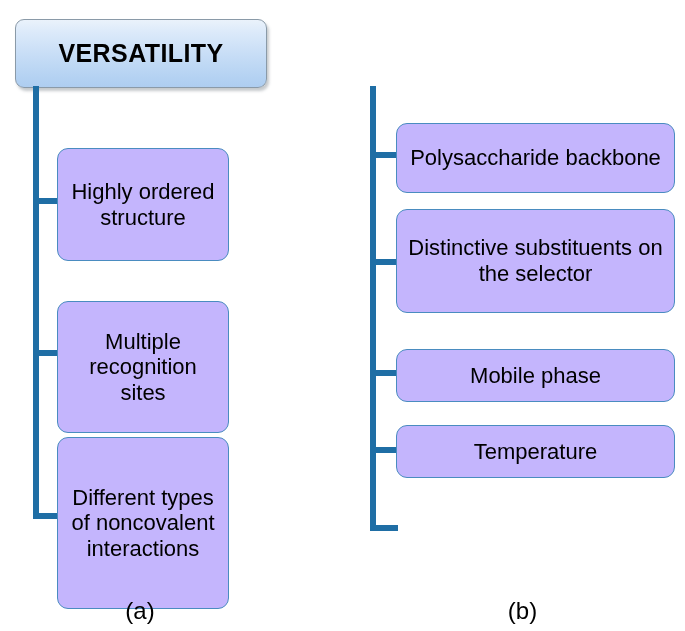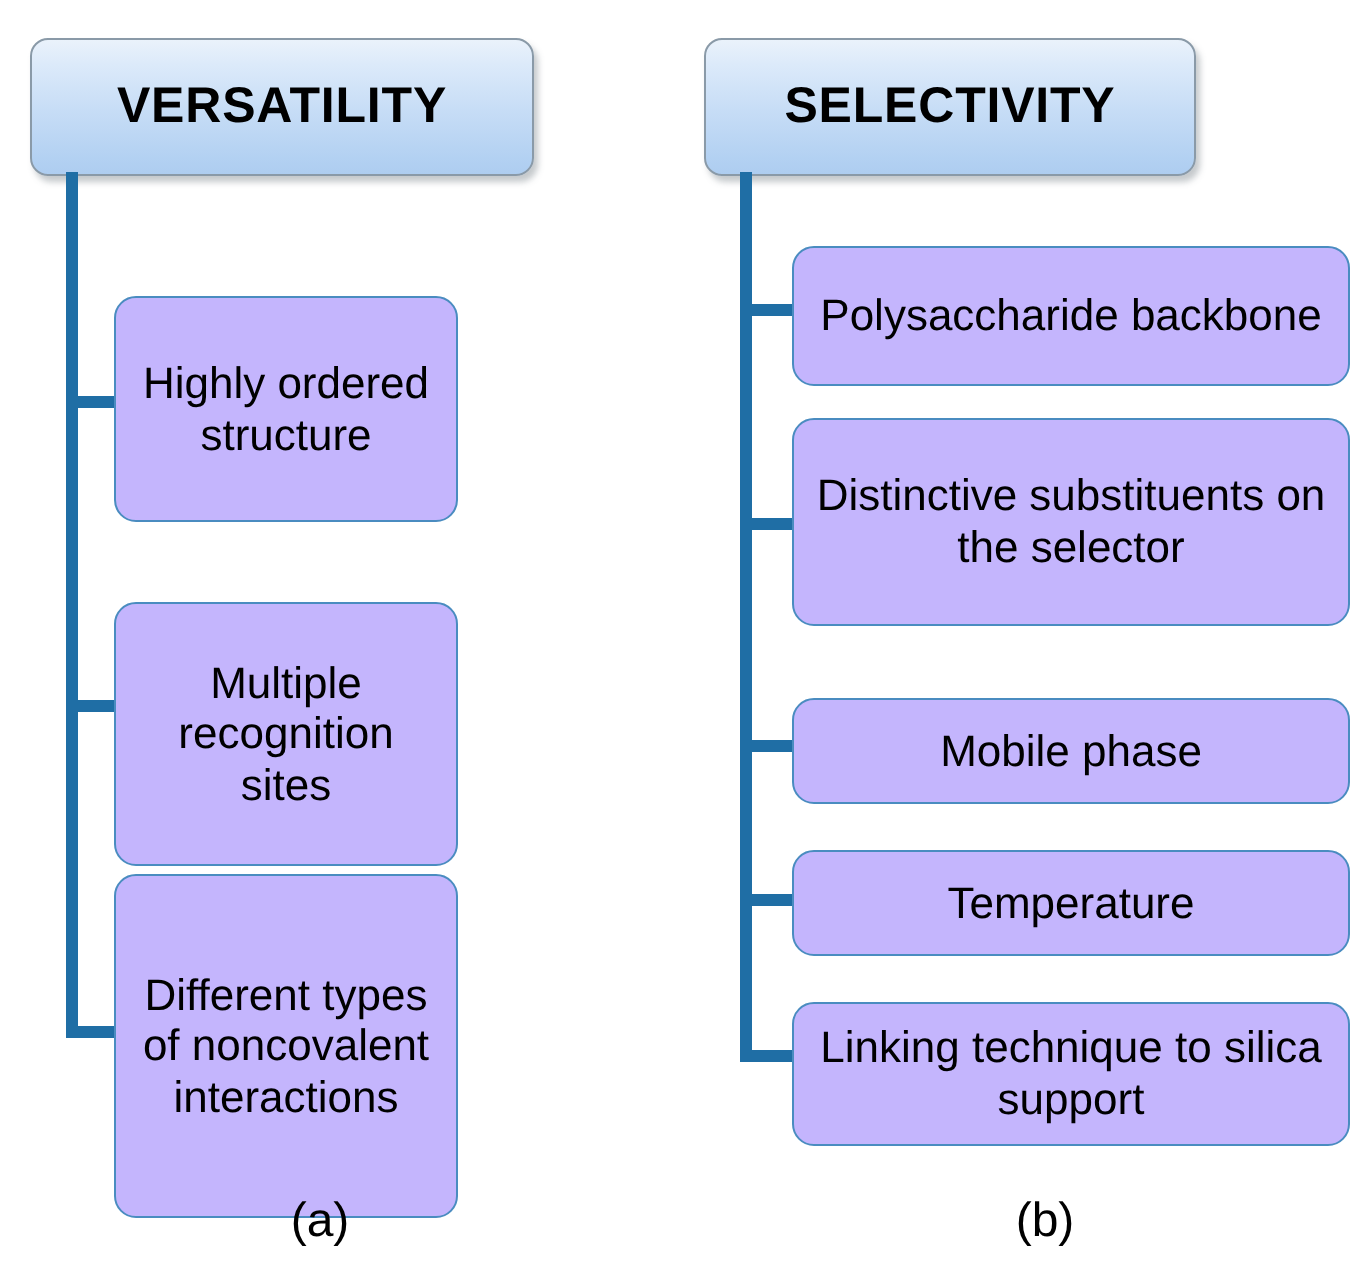--- a/index.html
+++ b/index.html
@@ -20,21 +20,21 @@
     width: 685px;
     height: 631px;
     background: #ffffff;
   }
 
   .panel {
     position: absolute;
     top: 0;
     height: 631px;
   }
-  .panel-a { left: 0;   width: 330px; padding-left: 40px; }
+  .panel-a { left: 0;   width: 330px; }
   .panel-b { left: 338px; width: 347px; }
 
   
   .root-box {
     position: absolute;
     box-sizing: border-box;
     border: 1px solid #8a9aa8;
     border-radius: 9px;
     background: linear-gradient(to bottom,
                 #eaf2fb 0%,
@@ -143,21 +143,20 @@
 
     <div class="leaf-box" style="top:437px;height:172px">
       <span>Different types of noncovalent interactions</span>
     </div>
 
     <div class="caption">(a)</div>
   </div>
 
   <div class="panel panel-b">
 
-    <div class="root-box">SELECTIVITY</div>
 
     <div class="trunk"></div>
 
     <div class="stub" style="top:152px"></div>
     <div class="stub" style="top:259px"></div>
     <div class="stub" style="top:370px"></div>
     <div class="stub" style="top:447px"></div>
     <div class="stub" style="top:525px"></div>
 
     <div class="leaf-box" style="top:123px;height:70px">
@@ -169,20 +168,17 @@
     </div>
 
     <div class="leaf-box" style="top:209px;height:104px">
       <span>Distinctive substituents on the selector</span>
     </div>
 
     <div class="leaf-box" style="top:425px;height:53px">
       <span>Temperature</span>
     </div>
 
-    <div class="leaf-box" style="top:501px;height:72px">
-      <span>Linking technique to silica support</span>
-    </div>
 
     <div class="caption">(b)</div>
   </div>
 
 </div>
 
 </body></html>

